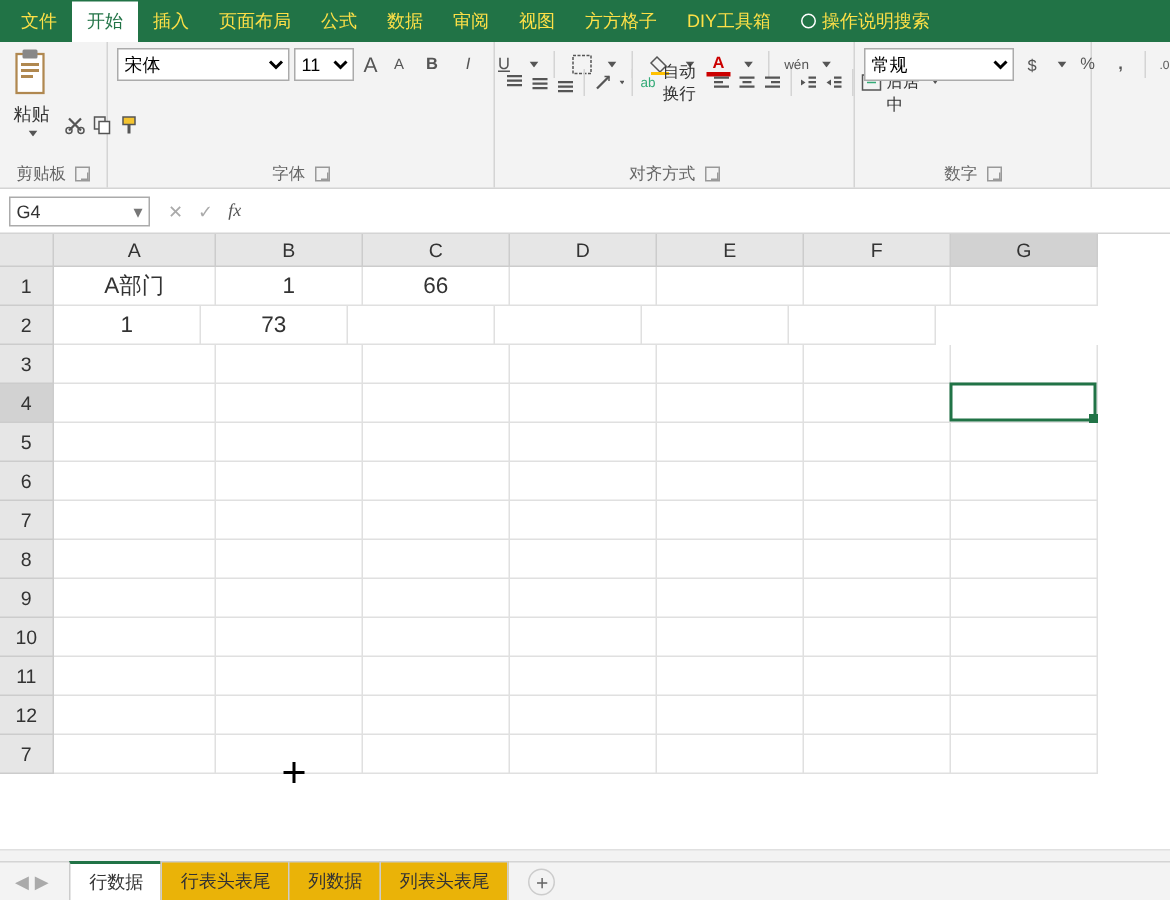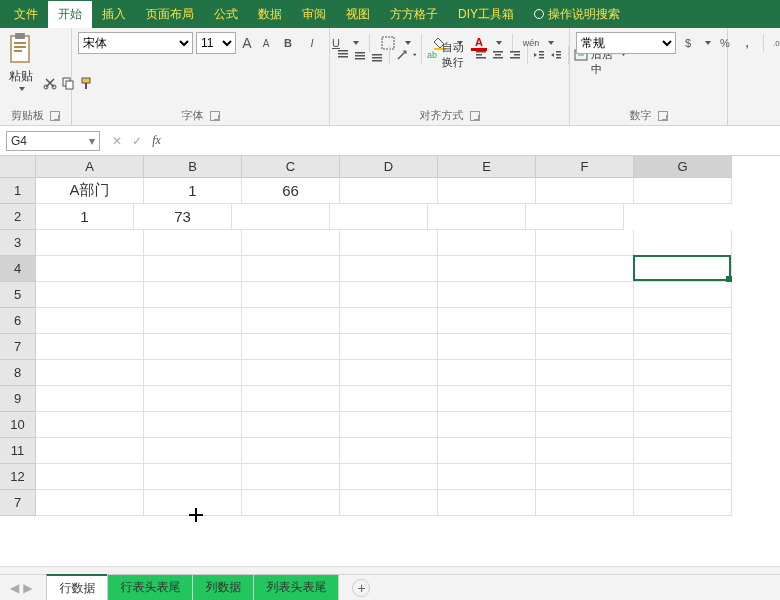--- a/index.html
+++ b/index.html
@@ -57,21 +57,21 @@
 
 
 .move-cursor { position: absolute; width: 16px; height: 16px; pointer-events: none; }
 .move-cursor::before, .move-cursor::after { content: ""; position: absolute; background: #000; }
 .move-cursor::before { left: 7px; top: 1px; width: 2px; height: 14px; }
 .move-cursor::after { left: 1px; top: 7px; width: 14px; height: 2px; }
 
 
 .sheetbar { height: 26px; border-top: 1px solid #d4d4d4; background: #f3f3f3; display: flex; align-items: center; padding-left: 10px; gap: 0; }
 .sheetnav { display: flex; gap: 4px; padding-right: 14px; color: #aaa; }
-.sheettab { padding: 4px 12px; border: 1px solid #ccc; border-bottom: none; background: #22c55e; font-size: 12px; cursor: pointer; margin-right: -1px; }
+.sheettab { padding: 4px 12px; border: 1px solid #ccc; border-bottom: none; background: #eab308; font-size: 12px; cursor: pointer; margin-right: -1px; }
 .sheettab.active { background: #fff; border-top: 2px solid #217346; }
 .addsheet { width: 18px; height: 18px; border: 1px solid #ccc; border-radius: 50%; display: flex; align-items: center; justify-content: center; margin-left: 14px; color: #666; cursor: pointer; font-size: 14px; }
 
 .hscroll { height: 8px; background: #f3f3f3; border-top: 1px solid #e0e0e0; }
 </style>
 </head>
 <body>
 
 <div class="menubar" id="menubar">
     <div class="menu-item">文件</div>

